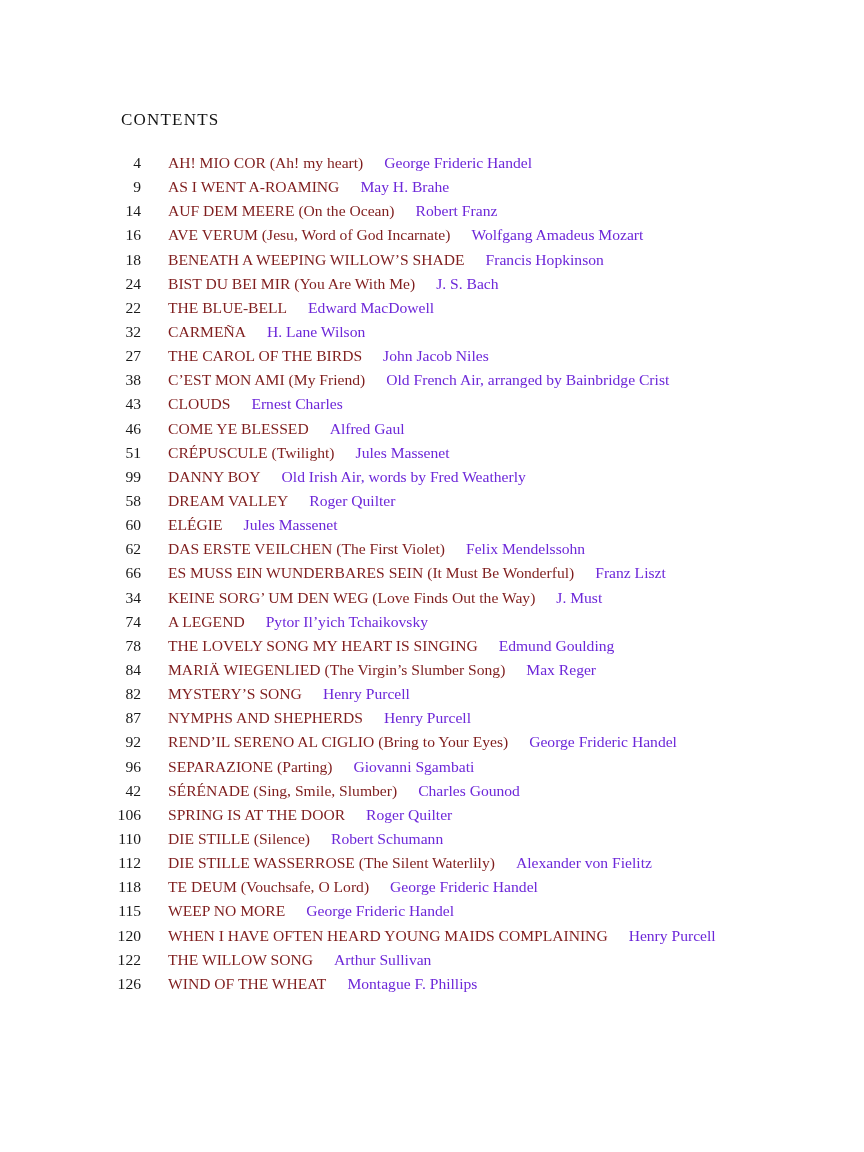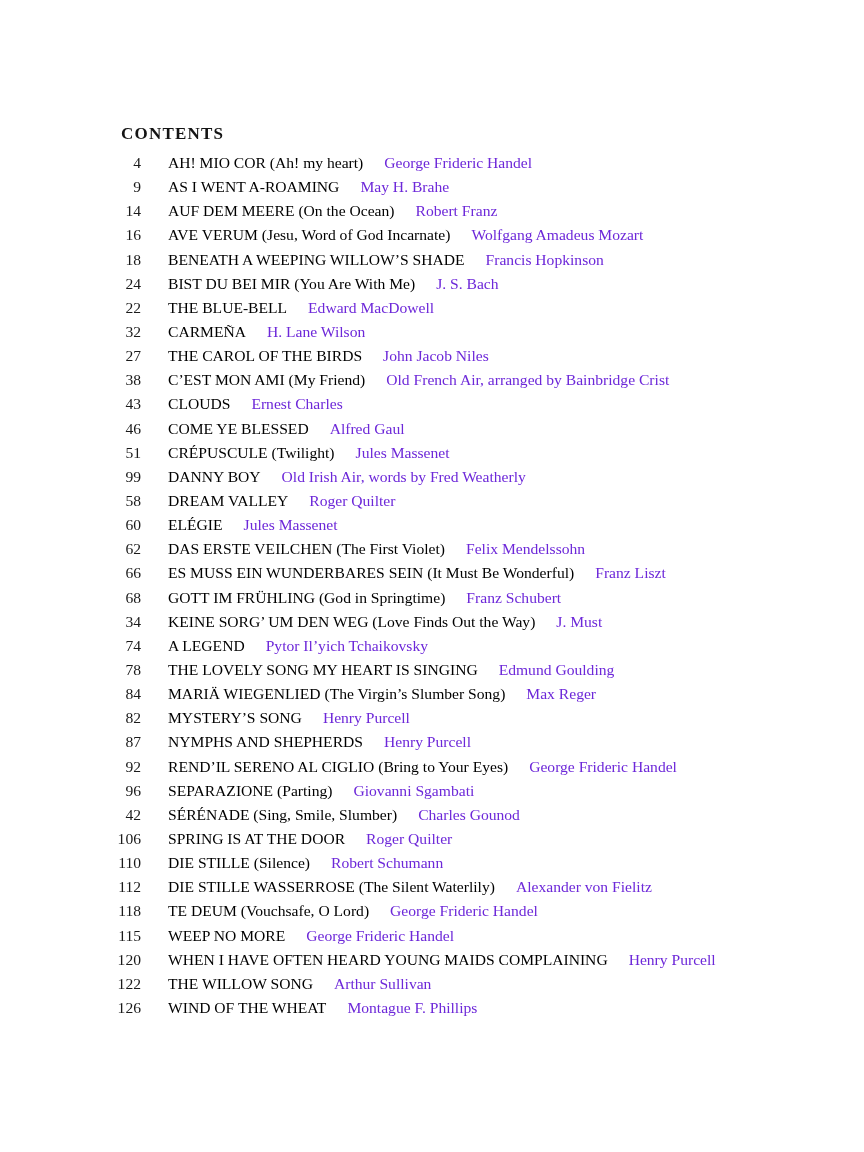--- a/index.html
+++ b/index.html
@@ -16,24 +16,24 @@
     overflow: hidden;
   }
   .page {
     position: absolute;
     inset: 0;
     background: #ffffff;
   }
   .heading {
     position: absolute;
     left: 121px;
-    top: 124px;
+    top: 110px;
     margin: 0;
     font-size: 17px;
-    font-weight: bold;
+    font-weight: normal;
     letter-spacing: 1.2px;
     color: #141414;
   }
   .toc {
     position: absolute;
     left: 0;
     top: 151px;
     width: 864px;
   }
   .row {
@@ -45,21 +45,21 @@
     white-space: nowrap;
   }
   .num {
     flex: 0 0 141px;
     width: 141px;
     text-align: right;
     color: #1a1a1a;
   }
   .title {
     margin-left: 27px;
-    color: #000000;
+    color: #7f1d1d;
   }
   .composer {
     margin-left: 21px;
     color: #6d28d9;
   }
 </style>
 </head>
 <body>
 
 <div class="page">
@@ -149,25 +149,20 @@
         <span class="num">62</span>
         <span class="title">DAS ERSTE VEILCHEN (The First Violet)</span>
         <span class="composer">Felix Mendelssohn</span>
       </div>
       <div class="row">
         <span class="num">66</span>
         <span class="title">ES MUSS EIN WUNDERBARES SEIN (It Must Be Wonderful)</span>
         <span class="composer">Franz Liszt</span>
       </div>
       <div class="row">
-        <span class="num">68</span>
-        <span class="title">GOTT IM FRÜHLING (God in Springtime)</span>
-        <span class="composer">Franz Schubert</span>
-      </div>
-      <div class="row">
         <span class="num">34</span>
         <span class="title">KEINE SORG’ UM DEN WEG (Love Finds Out the Way)</span>
         <span class="composer">J. Must</span>
       </div>
       <div class="row">
         <span class="num">74</span>
         <span class="title">A LEGEND</span>
         <span class="composer">Pytor Il’yich Tchaikovsky</span>
       </div>
       <div class="row">

